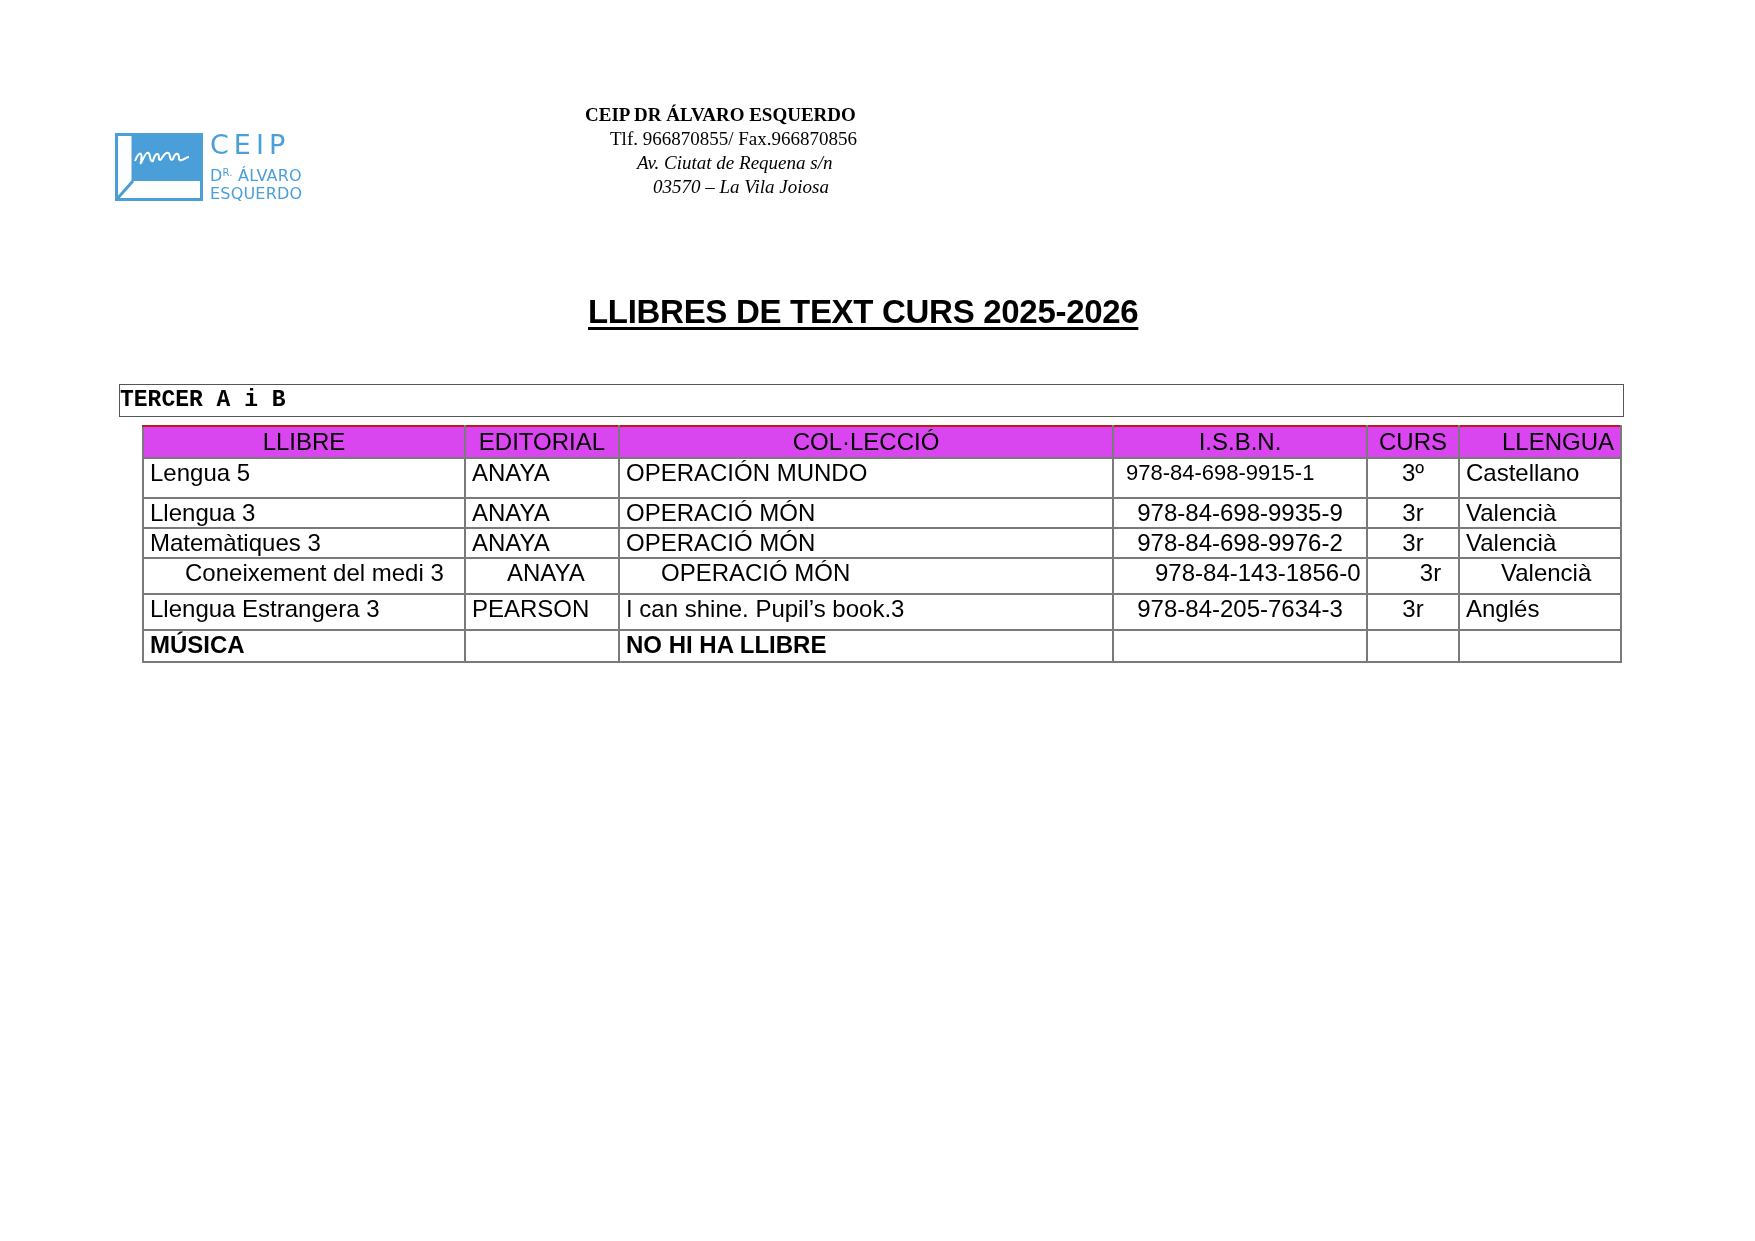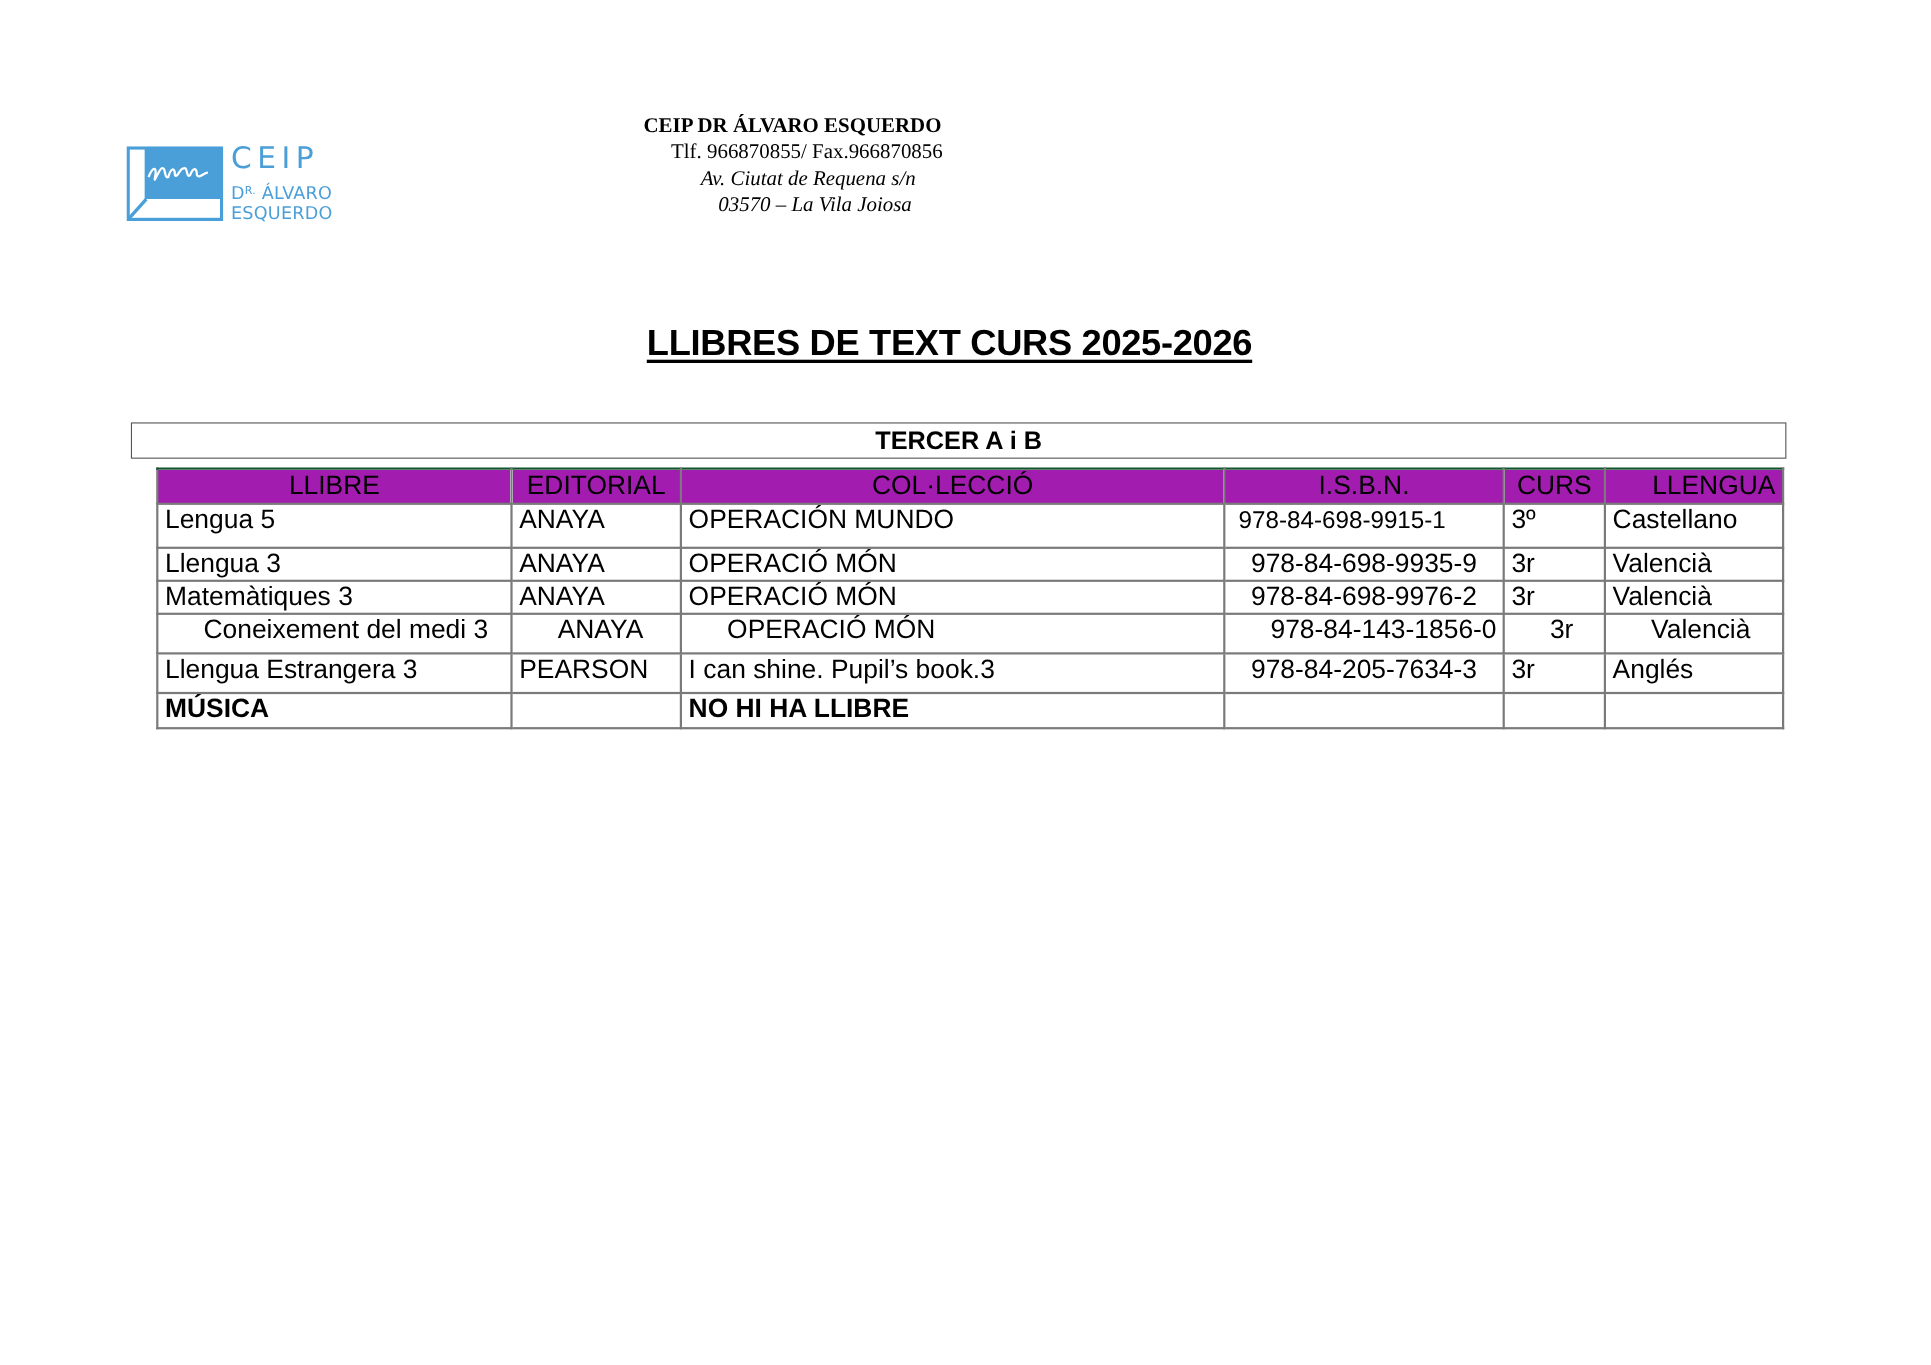--- a/index.html
+++ b/index.html
@@ -94,24 +94,25 @@
 
   
   .group-box {
     position: absolute;
     left: 119px;
     top: 384px;
     width: 1505px;
     height: 33px;
     border: 1px solid #555;
     box-sizing: border-box;
-    text-align: center;
+    text-align: left;
     font-weight: bold;
     font-size: 23px;
     line-height: 31px;
+    font-family: Liberation Mono, monospace;
   }
 
   
   .books-table {
     position: absolute;
     left: 142px;
     top: 425px;
     width: 1478px;
     border-collapse: collapse;
     table-layout: fixed;
@@ -122,29 +123,29 @@
   .books-table td {
     border: 2px solid #7a7a7a;
     padding: 0 6px;
     white-space: nowrap;
     overflow: hidden;
     text-align: left;
     vertical-align: top;
     line-height: 28px;
   }
   .books-table thead th {
-    background: #a21caf;
+    background: #d946ef;
     font-weight: normal;
     text-align: center;
     height: 28px;
-    border-top: 2px solid #14532d;
+    border-top: 2px solid #b91c1c;
     line-height: 30px;
   }
   .books-table thead th.left { text-align: right; }
-  .books-table td.center { }
+  .books-table td.center { text-align: center; }
   .books-table td.isbn { text-align: center; }
   .books-table td.isbn-first { text-align: left; padding-left: 12px; font-size: 22px; }
   .books-table tr.bold td { font-weight: bold; }
 
   .col-llibre { width: 322px; }
   .col-editorial { width: 154px; }
   .col-colleccio { width: 494px; }
   .col-isbn { width: 254px; }
   .col-curs { width: 92px; }
   .col-llengua { width: 162px; }

